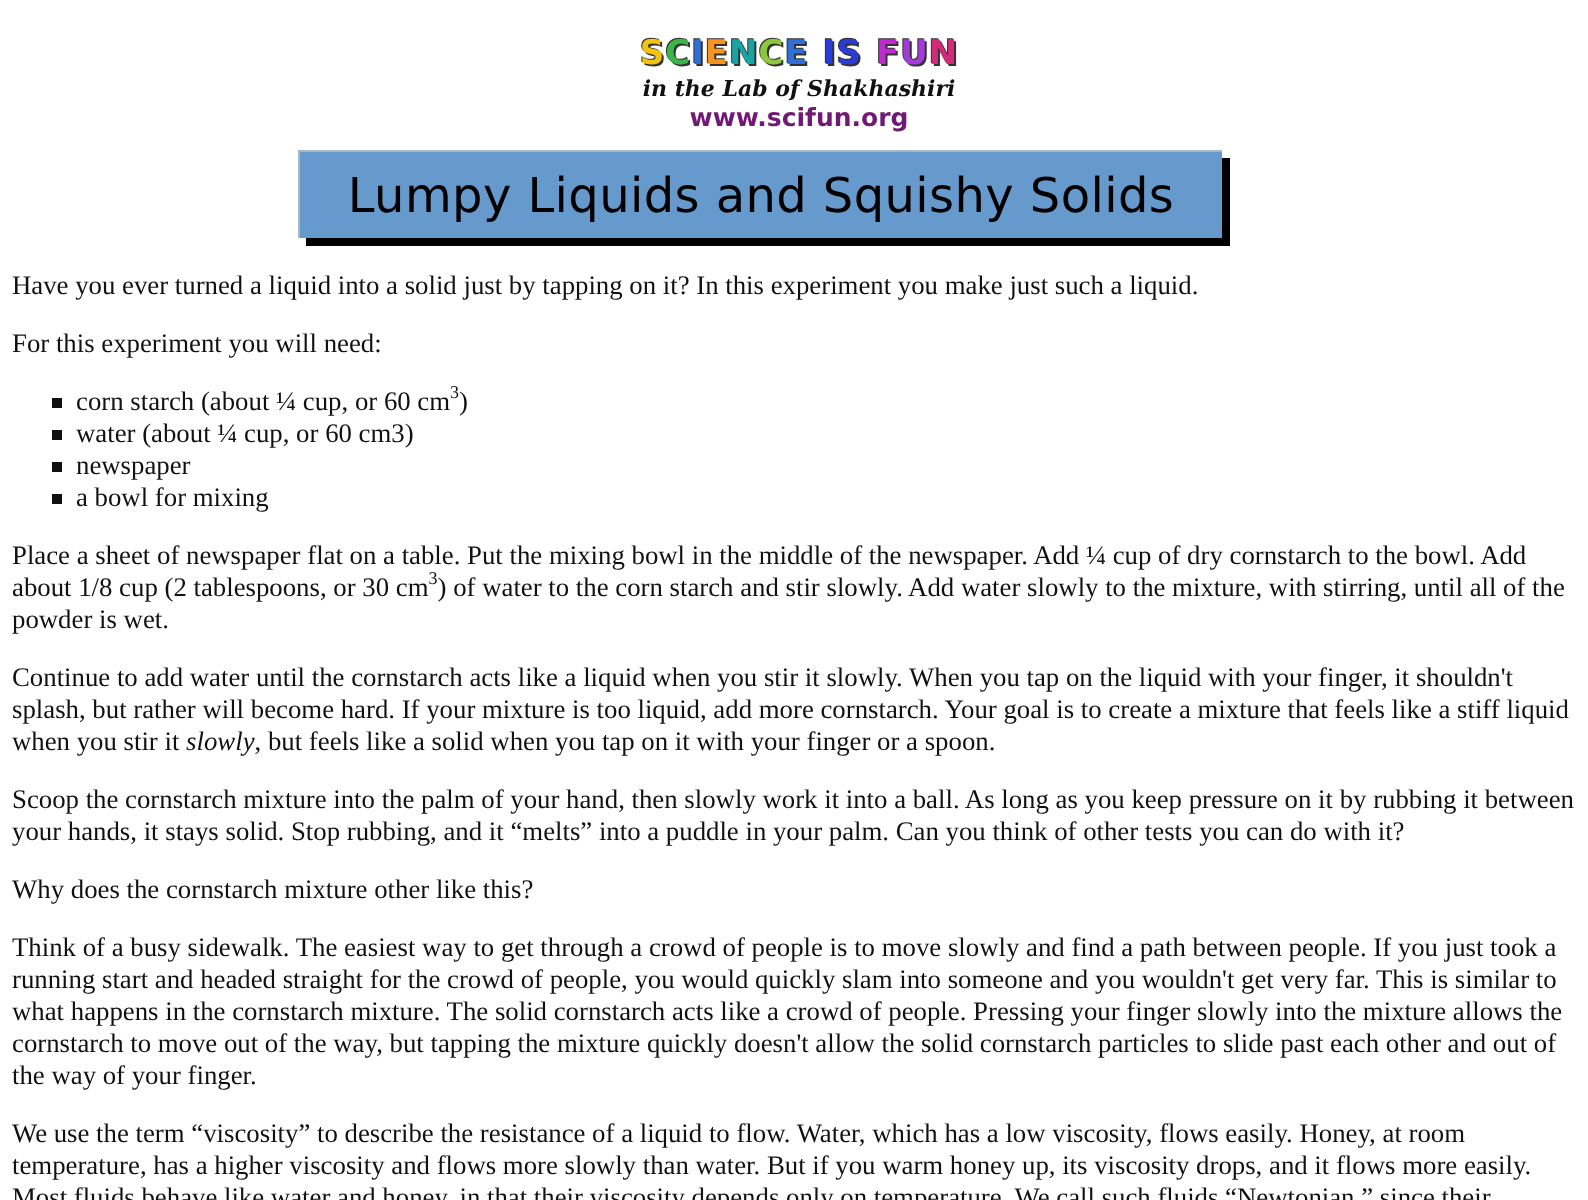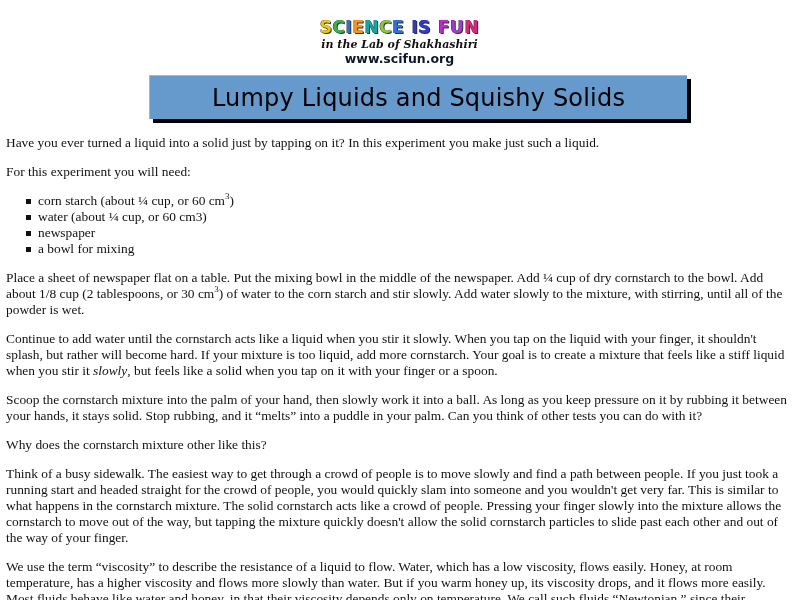--- a/index.html
+++ b/index.html
@@ -44,28 +44,28 @@
       line-height: 12px;
       color: #111;
       white-space: nowrap;
       font-style: italic;
     }
     .logo-url {
       font-family: "DejaVu Sans", sans-serif;
       font-weight: bold;
       font-size: 12.5px;
       line-height: 16px;
-      color: #0f172a;
+      color: #701a75;
       white-space: nowrap;
     }
     .banner {
       position: absolute;
       left: 149px;
       top: 75px;
-      width: 538px;
+      width: 462px;
       height: 44px;
       background: #6699cc;
       box-shadow: 4px 4px 0 #000000;
       border-top: 1px solid #aab6c4;
       border-left: 1px solid #aab6c4;
       box-sizing: border-box;
       display: flex;
       align-items: center;
       justify-content: center;
     }

